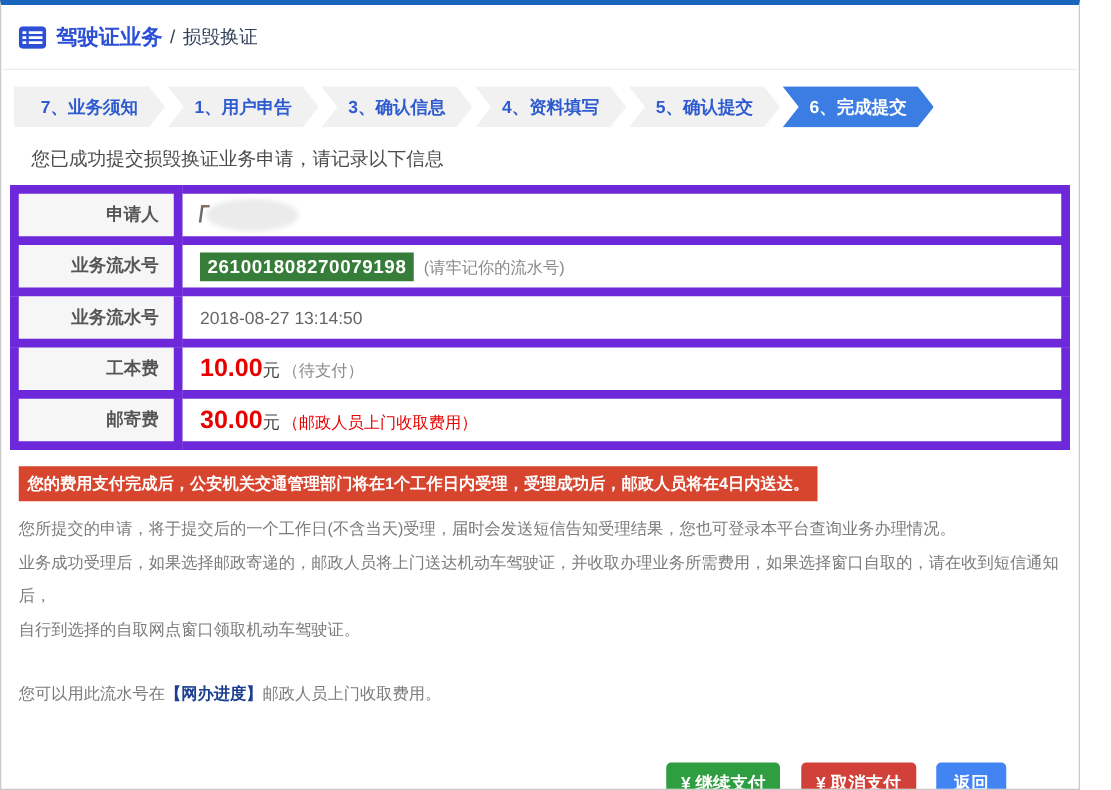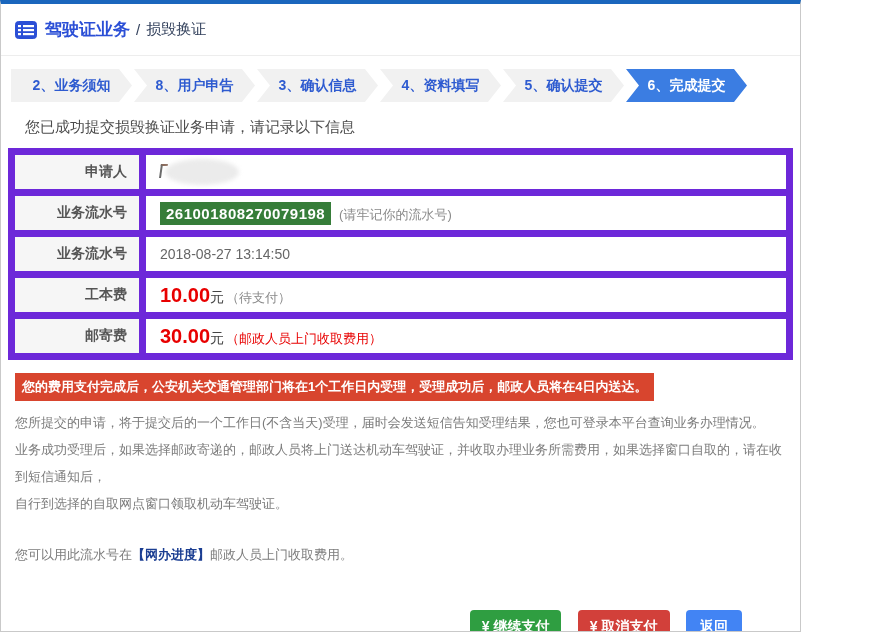--- a/index.html
+++ b/index.html
@@ -1,19 +1,19 @@
 <!DOCTYPE html>
 <html><head>
 <meta charset="utf-8">
 <style>
   * { box-sizing: border-box; margin: 0; padding: 0; }
   html,body { background:#fff; }
   body { font-family: "Liberation Sans", "DejaVu Sans", sans-serif; }
   .page {
-    position: relative; width: 801px; height: 632px; overflow: hidden;
+    position: relative; width: 864px; height: 632px; overflow: hidden;
     background: #fff; border: 1px solid #c9c9c9; border-top: 4px solid #1a66bd;
   }
   
   .header { display: flex; align-items: center; height: 52px; padding: 0 14px; border-bottom: 1px solid #ededed; }
   .hd-icon { display:inline-flex; width: 22px; height: 18px; margin-right: 8px; }
   .hd-title { color: #2b4fd6; font-size: 17px; font-weight: bold; }
   .hd-sep { color: #33415c; font-size: 15px; margin: 0 6px; }
   .hd-sub { color: #33415c; font-size: 15px; }
   .back-btn {
     margin-left: auto; display: inline-block; padding: 6px 14px;
@@ -78,22 +78,22 @@
         <rect x="3" y="12" width="3" height="2.2" fill="#fff"></rect>
         <rect x="8" y="12" width="11" height="2.2" fill="#fff"></rect>
       </svg>
     </span>
     <span class="hd-title">驾驶证业务</span>
     <span class="hd-sep">/</span>
     <span class="hd-sub">损毁换证</span>
   </div>
 
   <div class="steps">
-    <div class="step first">2、业务须知</div>
-    <div class="step">8、用户申告</div>
+    <div class="step first">7、业务须知</div>
+    <div class="step">1、用户申告</div>
     <div class="step">3、确认信息</div>
     <div class="step">4、资料填写</div>
     <div class="step">5、确认提交</div>
     <div class="step active">6、完成提交</div>
   </div>
 
   <div class="success-msg">您已成功提交损毁换证业务申请，请记录以下信息</div>
 
   <table class="info">
     <tbody>

